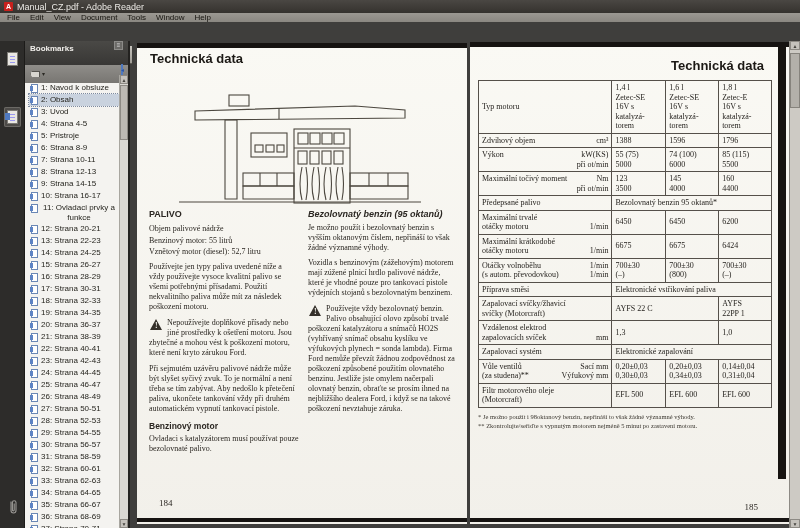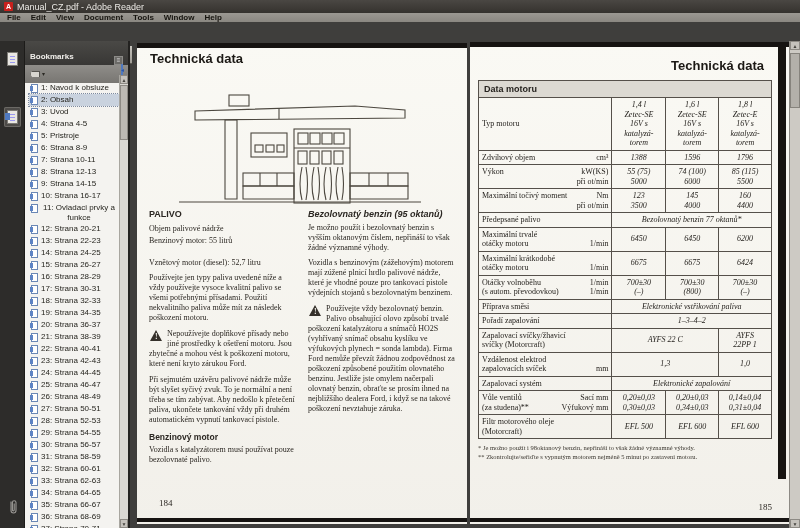--- a/index.html
+++ b/index.html
@@ -10,21 +10,21 @@
   
   .titlebar{position:absolute;top:0;left:0;right:0;height:13px;
     background:linear-gradient(#4a4743,#35322e);display:flex;align-items:center;gap:4px;
     padding:0 4px;color:#eceae6;font-size:9px;}
   .adobe-ico{width:9px;height:9px;background:#c8201c;color:#fff;font:bold 7px/9px "Liberation Sans",sans-serif;
     text-align:center;border-radius:1px;flex:none;}
 
   
   .menubar{position:absolute;top:13px;left:0;right:0;height:9px;
     background:linear-gradient(#9b9892,#8a8781);display:flex;align-items:center;
-    font-size:8px;color:#16140f;padding-left:2px;font-weight:bold;}
+    font-size:8px;color:#16140f;padding-left:2px;}
   .menu-item{padding:0 5px;line-height:9px;cursor:default;}
 
   
   .toolbar{position:absolute;top:22px;left:0;right:0;height:18px;
     background:linear-gradient(#c6c3bd,#a19e97);border-bottom:1px solid #5d5a54;
     display:flex;align-items:center;padding:0 16px;gap:3px;margin-top:24px;}
   .tbtn{display:flex;align-items:center;justify-content:center;height:15px;padding:0 1px;border-radius:2px;}
   .tsep{width:1px;height:13px;background:#87847d;border-right:1px solid #d9d7d1;margin:0 3px;flex:none;}
   .caret{font-size:6px;color:#3a382f;line-height:6px;}
   .page-input{width:20px;height:12px;border:1px solid #7a776f;background:#fff;font:8px "Liberation Sans",sans-serif;
@@ -41,21 +41,21 @@
   .navstrip{position:absolute;left:0;top:0;bottom:0;width:25px;background:#2d2c2a;border-right:1px solid #1c1b19;}
   .strip-ico{position:absolute;left:4px;width:17px;height:20px;display:flex;align-items:center;justify-content:center;border-radius:2px;}
   .strip-ico.active{background:#4c4a47;box-shadow:inset 0 0 0 1px #6b6965;}
   .doc-glyph{width:11px;height:14px;background:#e9e7e2;border:1px solid #7c7a74;position:relative;}
   .doc-glyph::before{content:"";position:absolute;left:2px;top:3px;right:2px;height:1px;background:#9a98f0;box-shadow:0 3px 0 #9a98f0,0 6px 0 #9a98f0;}
   .doc-glyph.bm::after{content:"";position:absolute;left:-3px;top:2px;width:5px;height:7px;background:#4f79c0;}
 
   
   .bmpanel{position:absolute;left:25px;top:0;bottom:0;width:105px;background:#f4f3f0;border-right:2px solid #232220;}
   .bm-header{height:24px;background:linear-gradient(#4a4946,#383735);color:#f1efeb;font:bold 8px/16px "Liberation Sans",sans-serif;
-    padding:0 5px;display:flex;justify-content:space-between;align-items:flex-end;}
+    padding:0 5px;display:flex;justify-content:space-between;align-items:flex-start;}
   .bm-hbtn{width:9px;height:9px;background:#6b6a67;border:1px solid #8c8b88;color:#ddd;font:6px/7px "Liberation Sans",sans-serif;text-align:center;}
   .bm-opts{height:18px;background:linear-gradient(#8f8d89,#787672);display:flex;align-items:center;justify-content:space-between;padding:0 5px;}
   .tag-ico{width:10px;height:7px;background:#d8d6d0;border:1px solid #55534e;clip-path:polygon(0 50%,25% 0,100% 0,100% 100%,25% 100%);}
   .mini-doc{width:8px;height:10px;background:#fff;border:1px solid #4f79c0;position:relative;}
   .mini-doc::before{content:"◂";position:absolute;left:-1px;top:1px;font-size:6px;color:#2c56a8;}
   .bm-list{position:absolute;top:34px;left:0;right:9px;bottom:0;overflow:hidden;padding:7px 0 0 4px;}
   .bm-item{display:flex;align-items:flex-start;gap:3px;padding:1px 2px;min-height:10px;}
   .bm-item.selected{background:#c9d2de;outline:1px dotted #7d8aa0;}
   .bm-ico{width:7px;height:9px;background:#fff;border:1px solid #6a87b5;position:relative;flex:none;margin-top:1px;}
   .bm-ico::before{content:"";position:absolute;left:-2px;top:1px;width:3px;height:5px;background:#5d83c4;}
@@ -82,30 +82,30 @@
   .h-caps{font:bold 9px "Liberation Sans",sans-serif;margin:0 0 5px;}
   .h-sub{margin:0 0 2px;}
   .h-sans{font:bold 8.5px "Liberation Sans",sans-serif;margin:7px 0 3px;}
   .h-ital{font:bold italic 9px "Liberation Sans",sans-serif;margin:0 0 4px;}
   .para{margin:0 0 5px;}
   .warn{margin:6px 0 6px;}
   .warn-tri{position:relative;float:left;width:0;height:0;margin:1px 5px 1px 1px;
     border-left:6px solid transparent;border-right:6px solid transparent;border-bottom:11px solid #35302a;}
   .warn-tri::after{content:"!";position:absolute;left:-1px;top:2px;color:#faf9f4;font:bold 8px/10px "Liberation Serif",serif;}
   .pagenum-l{position:absolute;bottom:16px;left:22px;font:9px "Liberation Serif",serif;}
-  .pagenum-r{position:absolute;bottom:12px;right:18px;font:9px "Liberation Serif",serif;margin-left:33px;}
+  .pagenum-r{position:absolute;bottom:12px;right:32px;font:9px "Liberation Serif",serif;margin-left:33px;}
 
   
   .rp-title{position:absolute;top:16px;right:26px;font:bold 13px "Liberation Sans",sans-serif;color:#1c1915;}
   .rp-edge{position:absolute;top:5px;right:4px;width:8px;height:432px;background:#171411;}
   .rp-flow{position:absolute;top:38px;left:8px;width:296px;}
   .etable{border-collapse:collapse;width:294px;font:8px/9.5px "Liberation Serif",serif;color:#26231f;}
   .etable td{border:1px solid #55504a;padding:2px 3px;white-space:pre-line;vertical-align:middle;}
   .etable td.section{font:bold 9px "Liberation Sans",sans-serif;background:#dcd9d2;padding:3px 5px;}
-  .etable td.val{text-align:center;font-style:italic;}
+  .etable td.val{text-align:left;}
   .labwrap{display:flex;justify-content:space-between;gap:3px;}
   .labwrap .ltxt{white-space:pre-line;}
   .labwrap .utxt{white-space:pre-line;text-align:right;}
   .footnotes{margin-top:5px;font:6.5px/8px "Liberation Serif",serif;color:#3a362f;}
   .footnotes div{margin-bottom:1px;}
 
   
   .vscroll{position:absolute;top:0;right:0;bottom:0;width:11px;background:#cdcac4;border-left:1px solid #8d8a84;}
   .v-thumb{position:absolute;left:0;right:0;top:12px;height:55px;background:#b3b0aa;border:1px solid #86837d;}
 
@@ -489,30 +489,30 @@
                 <line x1="229" y1="86" x2="229" y2="99"></line>
               <polygon points="191,99 249,99 249,112 191,112"></polygon>
               <line x1="20" y1="115" x2="262" y2="115"></line>
             </g>
           </svg>
         </div>
         <div class="lp-cols">
           <div class="lp-col">
             <div class="h-caps">PALIVO</div>
             <div class="h-sub">Objem palivové nádrže</div>
-            <div class="para" style="margin-bottom:12px;">Benzinový motor: 55 litrů</div>
+            <div class="para" style="margin-bottom:1px;">Benzinový motor: 55 litrů</div>
             <div class="para">Vznětový motor (diesel): 52,7 litru</div>
             <div class="para">Používejte jen typy paliva uvedené níže a vždy používejte vysoce kvalitní palivo se všemi potřebnými přísadami. Použití nekvalitního paliva může mít za následek poškození motoru.</div>
             <div class="warn">
               <span class="warn-tri"></span>
               <span>Nepoužívejte doplňkové přísady nebo jiné prostředky k ošetření motoru. Jsou zbytečné a mohou vést k poškození motoru, které není kryto zárukou Ford.</span>
             </div>
             <div class="para">Při sejmutém uzávěru palivové nádrže může být slyšet syčivý zvuk. To je normální a není třeba se tím zabývat. Aby nedošlo k přetečení paliva, ukončete tankování vždy při druhém automatickém vypnutí tankovací pistole.</div>
             <div class="h-sans">Benzinový motor</div>
-            <div class="para">Vozidla s katalyzátorem musí používat pouze bezolovnaté palivo.</div>
+            <div class="para">Ovladaci s katalyzátorem musí používat pouze bezolovnaté palivo.</div>
           </div>
           <div class="lp-col">
             <div class="h-ital">Bezolovnatý benzin (95 oktanů)</div>
             <div class="para">Je možno použít i bezolovnatý benzin s vyšším oktanovým číslem, nepřináší to však žádné významné výhody.</div>
             <div class="para">Vozidla s benzinovým (zážehovým) motorem mají zúžené plnicí hrdlo palivové nádrže, které je vhodné pouze pro tankovací pistole výdejních stojanů s bezolovnatým benzinem.</div>
             <div class="warn">
               <span class="warn-tri"></span>
               <span>Používejte vždy bezolovnatý benzin. Palivo obsahující olovo způsobí trvalé poškození katalyzátoru a snímačů HO2S (vyhřívaný snímač obsahu kyslíku ve výfukových plynech = sonda lambda). Firma Ford nemůže převzít žádnou zodpovědnost za poškození způsobené použitím olovnatého benzinu. Jestliže jste omylem načerpali olovnatý benzin, obraťte se prosím ihned na nejbližšího dealera Ford, i když se na takové poškození nevztahuje záruka.</span>
             </div>
           </div>
@@ -527,23 +527,20 @@
         <div class="rp-title">Technická data</div>
         <div class="rp-flow">
           <table class="etable">
             <colgroup>
                 <col style="width:134px">
                 <col style="width:54px">
                 <col style="width:53px">
                 <col style="width:53px">
               </colgroup>
             <tbody id="engineTbody">
-                <tr>
-                  <td class="section" colspan="4">Data motoru</td>
-                </tr>
                 <tr>
                   <td class="lab"><div class="labwrap"><span class="ltxt">Typ motoru</span></div></td>
                   <td class="val">1,4 l
 Zetec-SE
 16V s
 katalyzá-
 torem</td>
                   <td class="val">1,6 l
 Zetec-SE
 16V s
@@ -576,21 +573,21 @@
 při ot/min</span></div></td>
                   <td class="val">123
 3500</td>
                   <td class="val">145
 4000</td>
                   <td class="val">160
 4400</td>
                 </tr>
                 <tr>
                   <td class="lab"><div class="labwrap"><span class="ltxt">Předepsané palivo</span></div></td>
-                  <td class="val" colspan="3">Bezolovnatý benzin 77 oktanů*</td>
+                  <td class="val" colspan="3">Bezolovnatý benzin 95 oktanů*</td>
                 </tr>
                 <tr>
                   <td class="lab"><div class="labwrap"><span class="ltxt">Maximální trvalé
 otáčky motoru</span><span class="utxt">
 1/min</span></div></td>
                   <td class="val">6450</td>
                   <td class="val">6450</td>
                   <td class="val">6200</td>
                 </tr>
                 <tr>
@@ -608,24 +605,20 @@
                   <td class="val">700±30
 (–)</td>
                   <td class="val">700±30
 (800)</td>
                   <td class="val">700±30
 (–)</td>
                 </tr>
                 <tr>
                   <td class="lab"><div class="labwrap"><span class="ltxt">Příprava směsi</span></div></td>
                   <td class="val" colspan="3">Elektronické vstřikování paliva</td>
-                </tr>
-                <tr>
-                  <td class="lab"><div class="labwrap"><span class="ltxt">Pořadí zapalování</span></div></td>
-                  <td class="val" colspan="3">1–3–4–2</td>
                 </tr>
                 <tr>
                   <td class="lab"><div class="labwrap"><span class="ltxt">Zapalovací svíčky/žhavicí
 svíčky (Motorcraft)</span></div></td>
                   <td class="val" colspan="2">AYFS 22 C</td>
                   <td class="val">AYFS
 22PP 1</td>
                 </tr>
                 <tr>
                   <td class="lab"><div class="labwrap"><span class="ltxt">Vzdálenost elektrod

